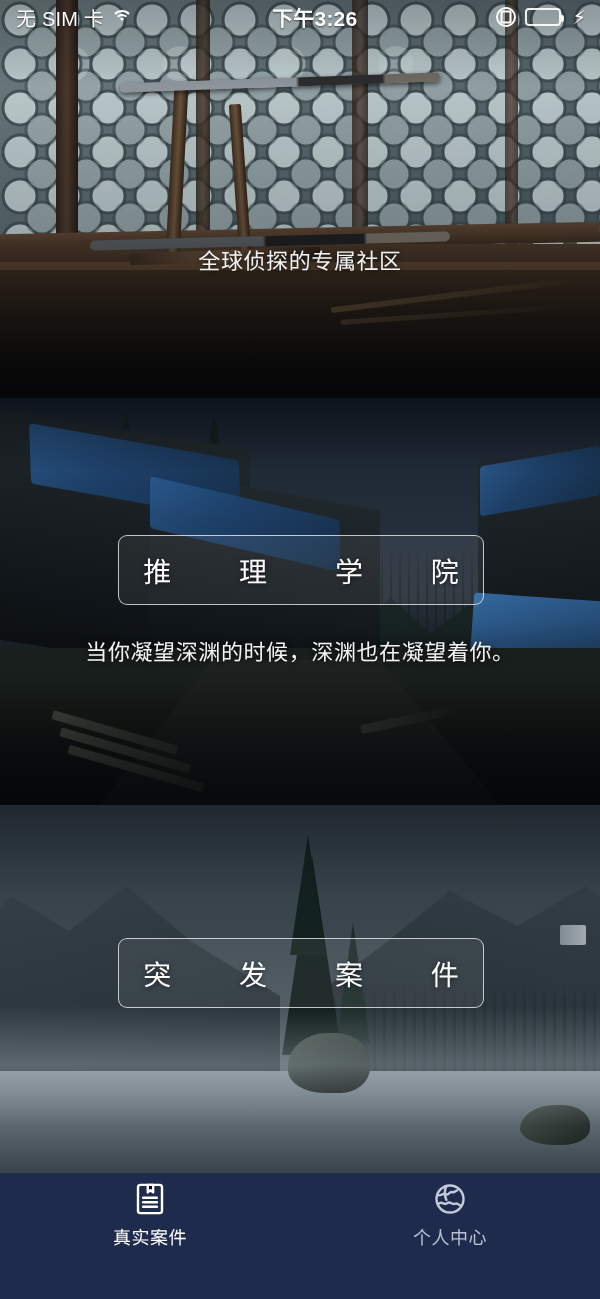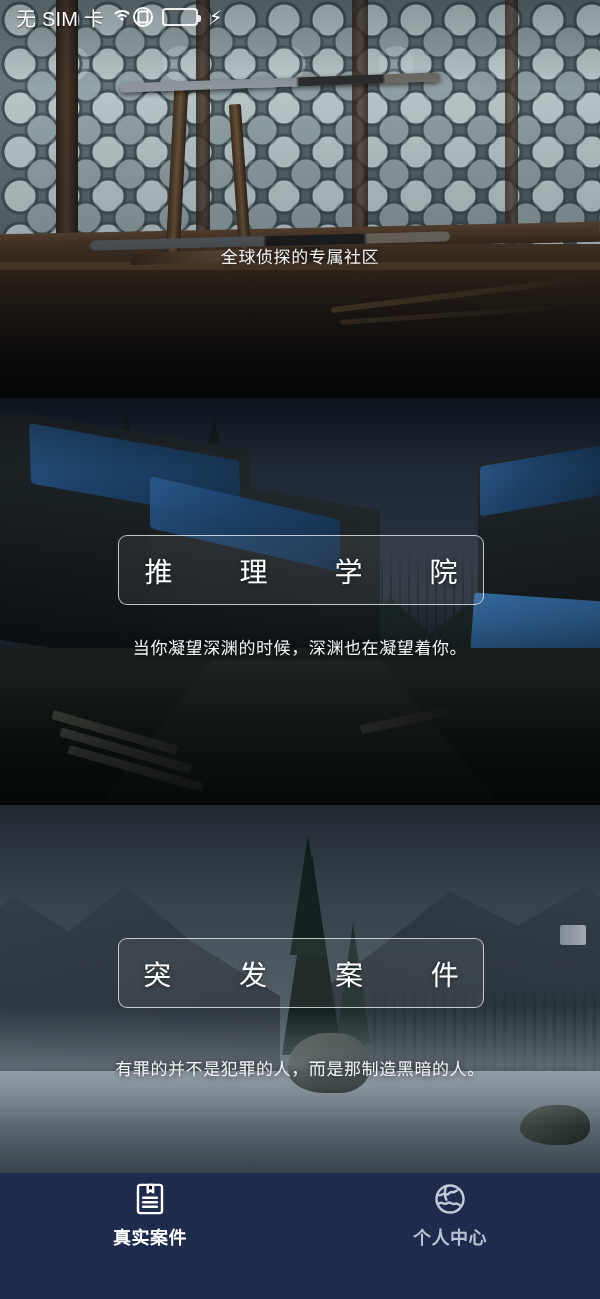--- a/index.html
+++ b/index.html
@@ -42,21 +42,21 @@
   .batt{ position:relative; width:36px; height:18px; border:2px solid rgba(255,255,255,.9);
          border-radius:4px; padding:1.5px; }
   .batt-fill{ width:100%; height:100%; background:#4cd964; border-radius:2px; }
   .batt:after{ content:""; position:absolute; right:-5px; top:5px; width:3px; height:7px;
                background:rgba(255,255,255,.9); border-radius:0 2px 2px 0;}
   .bolt{ color:#fff; font-size:19px; line-height:1; margin-left:2px; }
 
   
   .panel{ position:absolute; left:0; width:600px; overflow:hidden; }
   #sec1{ top:0;    height:398px; }
-  #sec2{ top:398px;height:407px;font-family:Liberation Serif, serif; }
+  #sec2{ top:398px;height:407px; }
   #sec3{ top:805px;height:464px; }
 
   .bg{ position:absolute; inset:0; overflow:hidden; }
 
   
   .s1-wall{
     position:absolute; inset:0;
     background:
       radial-gradient(circle at 12% 16%, rgba(200,212,214,.55) 0 17px, transparent 18px),
       radial-gradient(circle at 30% 16%, rgba(200,212,214,.55) 0 17px, transparent 18px),
@@ -265,56 +265,59 @@
     z-index:20;
   }
   .hero-title{
     color:#fff; font-size:28px; font-weight:400;
     letter-spacing:30px; text-indent:30px;
     text-shadow:0 1px 5px rgba(0,0,0,.55);
     white-space:nowrap;
   }
   .caption{
     position:absolute; left:0; width:600px; text-align:center; z-index:20;
-    color:#f1f3f5; font-size:17px; letter-spacing:.6px;
+    color:#f1f3f5; font-size:22px; letter-spacing:.6px;
     text-shadow:0 1px 6px rgba(0,0,0,.75);
     white-space:nowrap;
   }
   #card1{ top:129px; } #cap1{ top:243px; }
   #card2{ top:137px; } #cap2{ top:236px; }
   #card3{ top:133px; } #cap3{ top:250px; }
 
   
   .tabbar{
     position:absolute; left:0; top:1173px; width:600px; height:126px;
     background:#1e2b4d; z-index:50;
   }
   .tabs{ display:flex; height:80px; }
   .tab{ flex:1; display:flex; flex-direction:column; align-items:center;
-        justify-content:flex-start; padding-top:8px; gap:6px;font-weight:bold; }
+        justify-content:flex-start; padding-top:8px; gap:6px; }
   .tab-ic{ width:36px; height:36px; display:block; }
   .tab-label{ font-size:18px; letter-spacing:.5px; }
   .tab.active .tab-label{ color:#ffffff; }
   .tab.active .tab-ic{ stroke:#ffffff; }
   .tab.inactive .tab-label{ color:#b8c0d2; }
   .tab.inactive .tab-ic{ stroke:#c3cadb; }
 </style>
 </head>
 <body>
 
 <div id="phone">
 
   <div class="statusbar">
     <div class="sb-left">
       <span class="sb-text">无 SIM 卡</span>
       <span class="wifi-ic">
           <i></i>
           <i></i>
           <i></i>
         </span>
+    </div>
+    <div class="sb-center">
+      <span>下午3:26</span>
     </div>
     <div class="sb-right">
       <span class="rot-ic"></span>
       <span class="batt"><span class="batt-fill"></span></span>
       <span class="bolt">⚡</span>
     </div>
   </div>
 
   <div class="panel" id="sec1">
     <div class="bg">
@@ -380,21 +383,20 @@
       <div class="s3-tree1b"></div>
       <div class="s3-lake"></div>
       <div class="s3-rock"></div>
       <div class="s3-rock2"></div>
       <div class="s3-mist"></div>
       <div class="s3-shade"></div>
     </div>
     <div class="hero-card" id="card3">
       <span class="hero-title">突 发 案 件</span>
     </div>
-    <div class="caption" id="cap3">有罪的并不是犯罪的人，而是那制造黑暗的人。</div>
   </div>
 
   <div class="tabbar">
     <div class="tabs">
 
       <div class="tab active">
         <svg class="tab-ic" viewBox="0 0 24 24" fill="none" stroke-width="1.6" stroke-linecap="round" stroke-linejoin="round">
           <rect x="4" y="2.6" width="16" height="18.8" rx="1.6"></rect>
           <path d="M10.5 2.6 h3.6 v5 l-1.8 -1.4 l-1.8 1.4 z" fill="currentColor"></path>
           <line x1="7.4" y1="11.2" x2="16.6" y2="11.2"></line>

